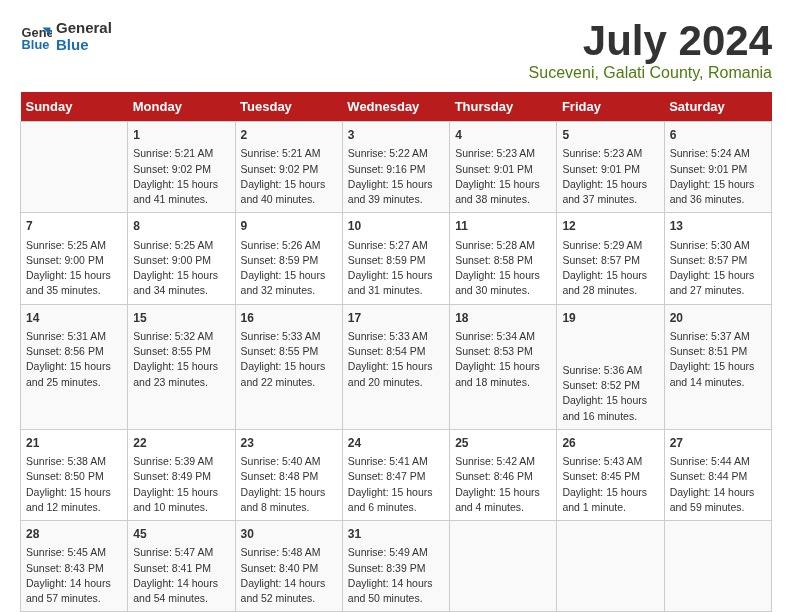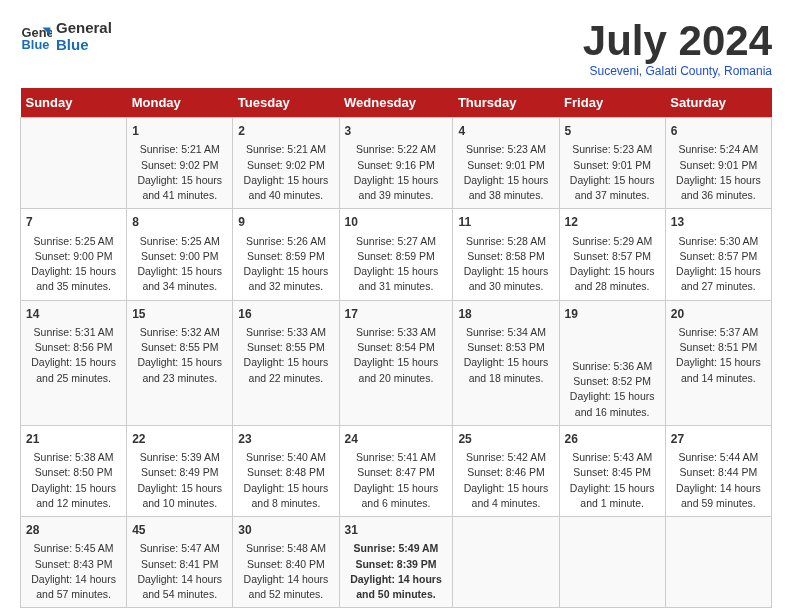--- a/index.html
+++ b/index.html
@@ -28,22 +28,22 @@
     .title-area {
       text-align: right;
     }
     .main-title {
       font-size: 42px;
       font-weight: bold;
       color: #333;
       line-height: 1;
     }
     .subtitle {
-      font-size: 12px;
-      color: #1d4ed8;
+      font-size: 16px;
+      color: #4d7c0f;
       margin-top: 2px;
     }
     table {
       width: 100%;
       border-collapse: collapse;
       font-size: 11px;
     }
     thead tr th {
       background-color: #b91c1c;
       color: #fff;
@@ -68,21 +68,20 @@
     }
     .day-number {
       font-weight: bold;
       font-size: 12px;
       display: block;
       margin-bottom: 2px;
     }
     .day-info {
       font-size: 10.5px;
       color: #333;
-      text-align: center;
     }
     .empty-cell {
       background-color: #f9f9f9;
     }
   </style>
 </head>
 <body>
 
 <div class="header-area">
   <div class="logo">
@@ -330,21 +329,21 @@
         </td>
         <td>
           <span class="day-number">30</span>
           <div class="day-info" style="white-space: pre-line;">Sunrise: 5:48 AM
 Sunset: 8:40 PM
 Daylight: 14 hours
 and 52 minutes.</div>
         </td>
         <td>
           <span class="day-number">31</span>
-          <div class="day-info" style="white-space: pre-line; font-weight: bold;">Sunrise: 5:49 AM
+          <div class="day-info" style="white-space: pre-line;">Sunrise: 5:49 AM
 Sunset: 8:39 PM
 Daylight: 14 hours
 and 50 minutes.</div>
         </td>
         <td class="empty-cell"></td>
         <td class="empty-cell"></td>
         <td class="empty-cell"></td>
       </tr>
     </tbody>
 </table>

